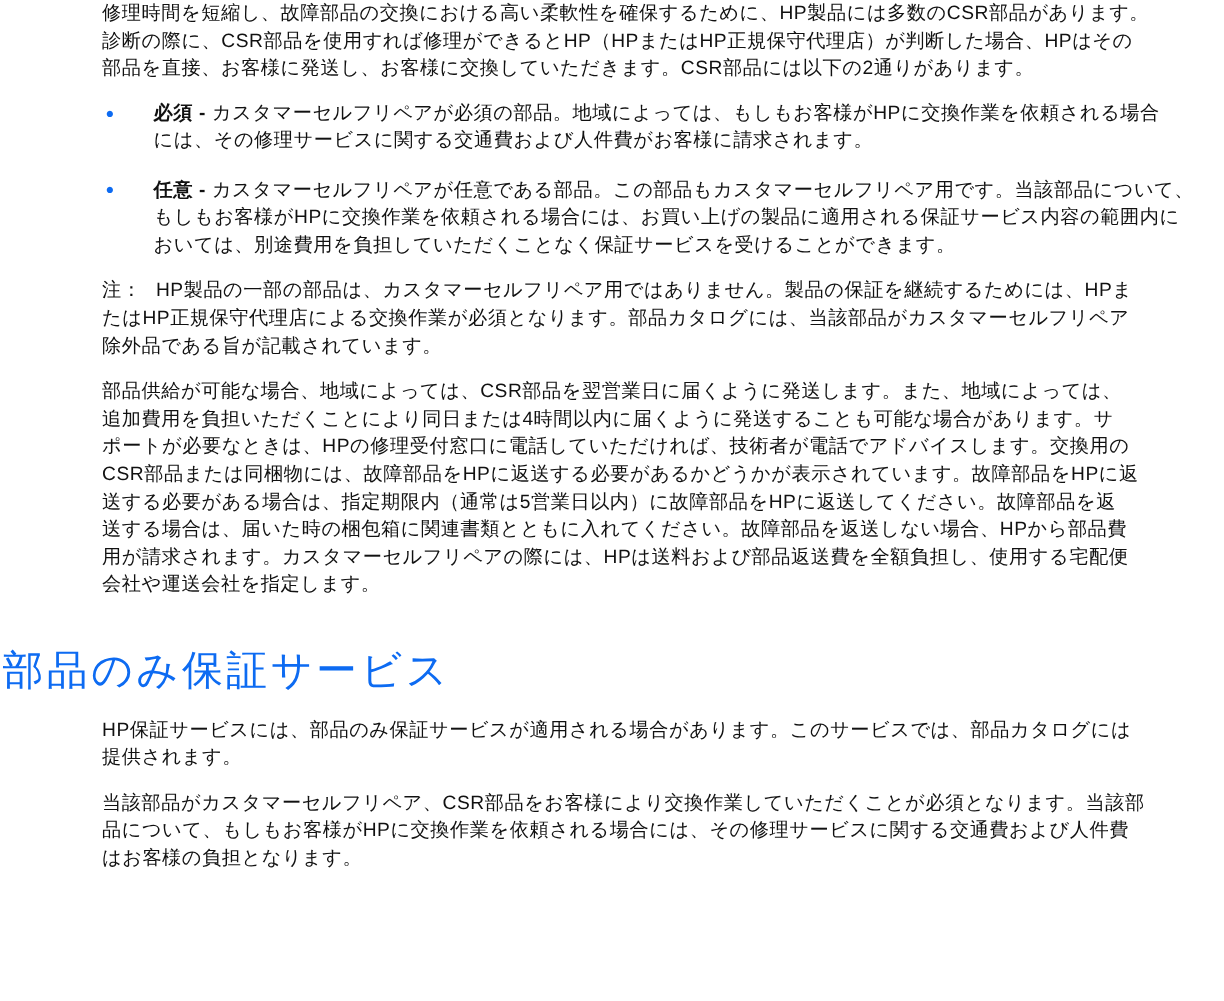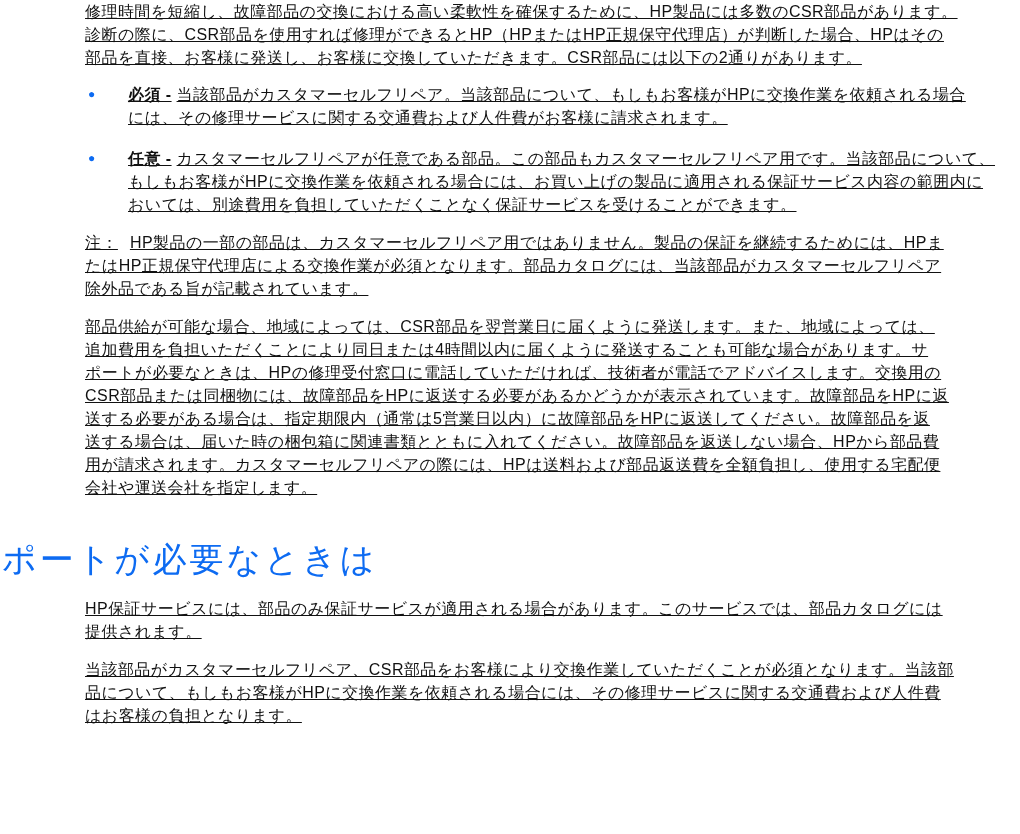--- a/index.html
+++ b/index.html
@@ -27,21 +27,20 @@
     letter-spacing: 3px;
     margin: 36px 0 24px 2px;
   }
   h1.doc-heading.second {
     margin-top: 38px;
     margin-bottom: 0;
   }
   .content {
     margin-left: 85px;
     margin-right: 10px;
-    text-decoration: underline;
   }
   .content p {
     font-size: 16px;
     line-height: 23px;
     letter-spacing: 0.45px;
     margin: 15px 0 0 0;
   }
   .content p:first-child {
     margin-top: 0;
   }
@@ -90,21 +89,21 @@
 
   <div class="content">
 
     <p class="multiline">修理時間を短縮し、故障部品の交換における高い柔軟性を確保するために、HP製品には多数のCSR部品があります。
 診断の際に、CSR部品を使用すれば修理ができるとHP（HPまたはHP正規保守代理店）が判断した場合、HPはその
 部品を直接、お客様に発送し、お客様に交換していただきます。CSR部品には以下の2通りがあります。</p>
 
     <ul class="csr-list">
       <li>
         <span class="bullet-dot">●</span>
-        <span class="li-label">必須 -</span><span class="multiline">当該部品がカスタマーセルフリペア。当該部品について、もしもお客様がHPに交換作業を依頼される場合
+        <span class="li-label">必須 -</span><span class="multiline">カスタマーセルフリペアが必須の部品。地域によっては、もしもお客様がHPに交換作業を依頼される場合
 には、その修理サービスに関する交通費および人件費がお客様に請求されます。</span>
       </li>
       <li>
         <span class="bullet-dot">●</span>
         <span class="li-label">任意 -</span><span class="multiline">カスタマーセルフリペアが任意である部品。この部品もカスタマーセルフリペア用です。当該部品について、
 もしもお客様がHPに交換作業を依頼される場合には、お買い上げの製品に適用される保証サービス内容の範囲内に
 おいては、別途費用を負担していただくことなく保証サービスを受けることができます。</span>
       </li>
     </ul>
 
@@ -118,21 +117,21 @@
 追加費用を負担いただくことにより同日または4時間以内に届くように発送することも可能な場合があります。サ
 ポートが必要なときは、HPの修理受付窓口に電話していただければ、技術者が電話でアドバイスします。交換用の
 CSR部品または同梱物には、故障部品をHPに返送する必要があるかどうかが表示されています。故障部品をHPに返
 送する必要がある場合は、指定期限内（通常は5営業日以内）に故障部品をHPに返送してください。故障部品を返
 送する場合は、届いた時の梱包箱に関連書類とともに入れてください。故障部品を返送しない場合、HPから部品費
 用が請求されます。カスタマーセルフリペアの際には、HPは送料および部品返送費を全額負担し、使用する宅配便
 会社や運送会社を指定します。</p>
 
   </div>
 
-  <h1 class="doc-heading second">ポートが必要なときは</h1>
+  <h1 class="doc-heading second">部品のみ保証サービス</h1>
 
   <div class="content">
 
     <p class="multiline sec2-first">HP保証サービスには、部品のみ保証サービスが適用される場合があります。このサービスでは、部品カタログには
 提供されます。</p>
 
     <p class="multiline">当該部品がカスタマーセルフリペア、CSR部品をお客様により交換作業していただくことが必須となります。当該部
 品について、もしもお客様がHPに交換作業を依頼される場合には、その修理サービスに関する交通費および人件費
 はお客様の負担となります。</p>
 

